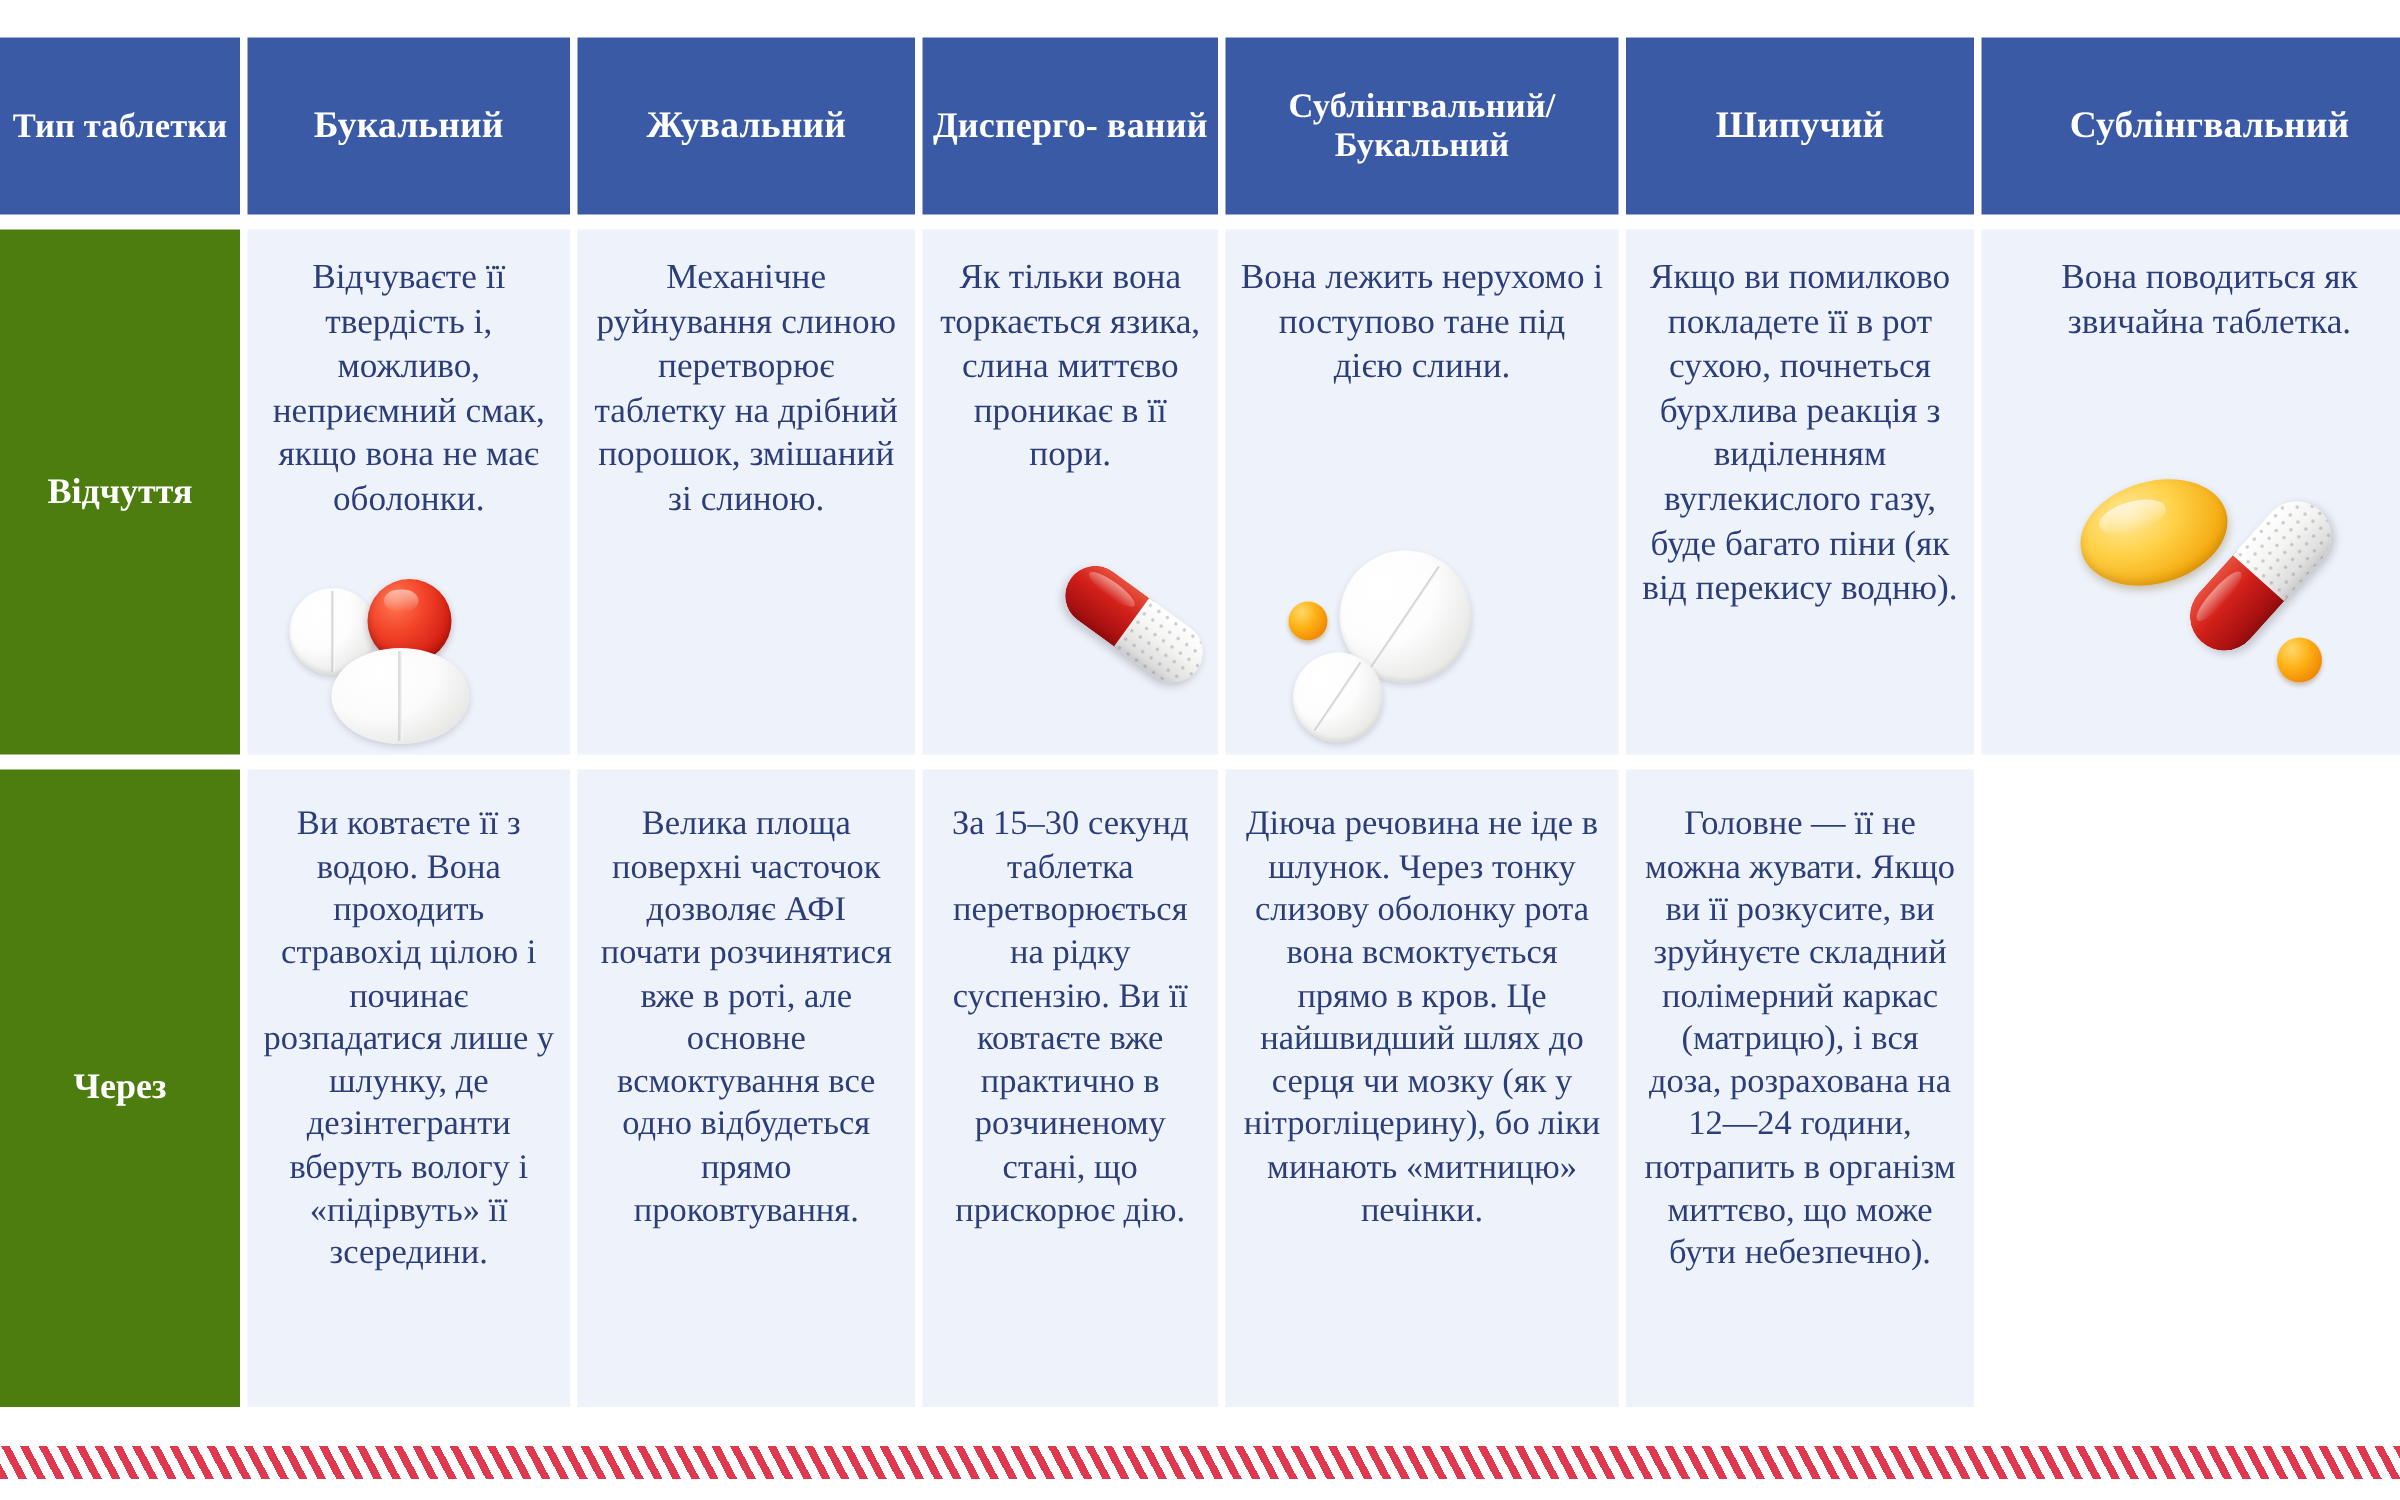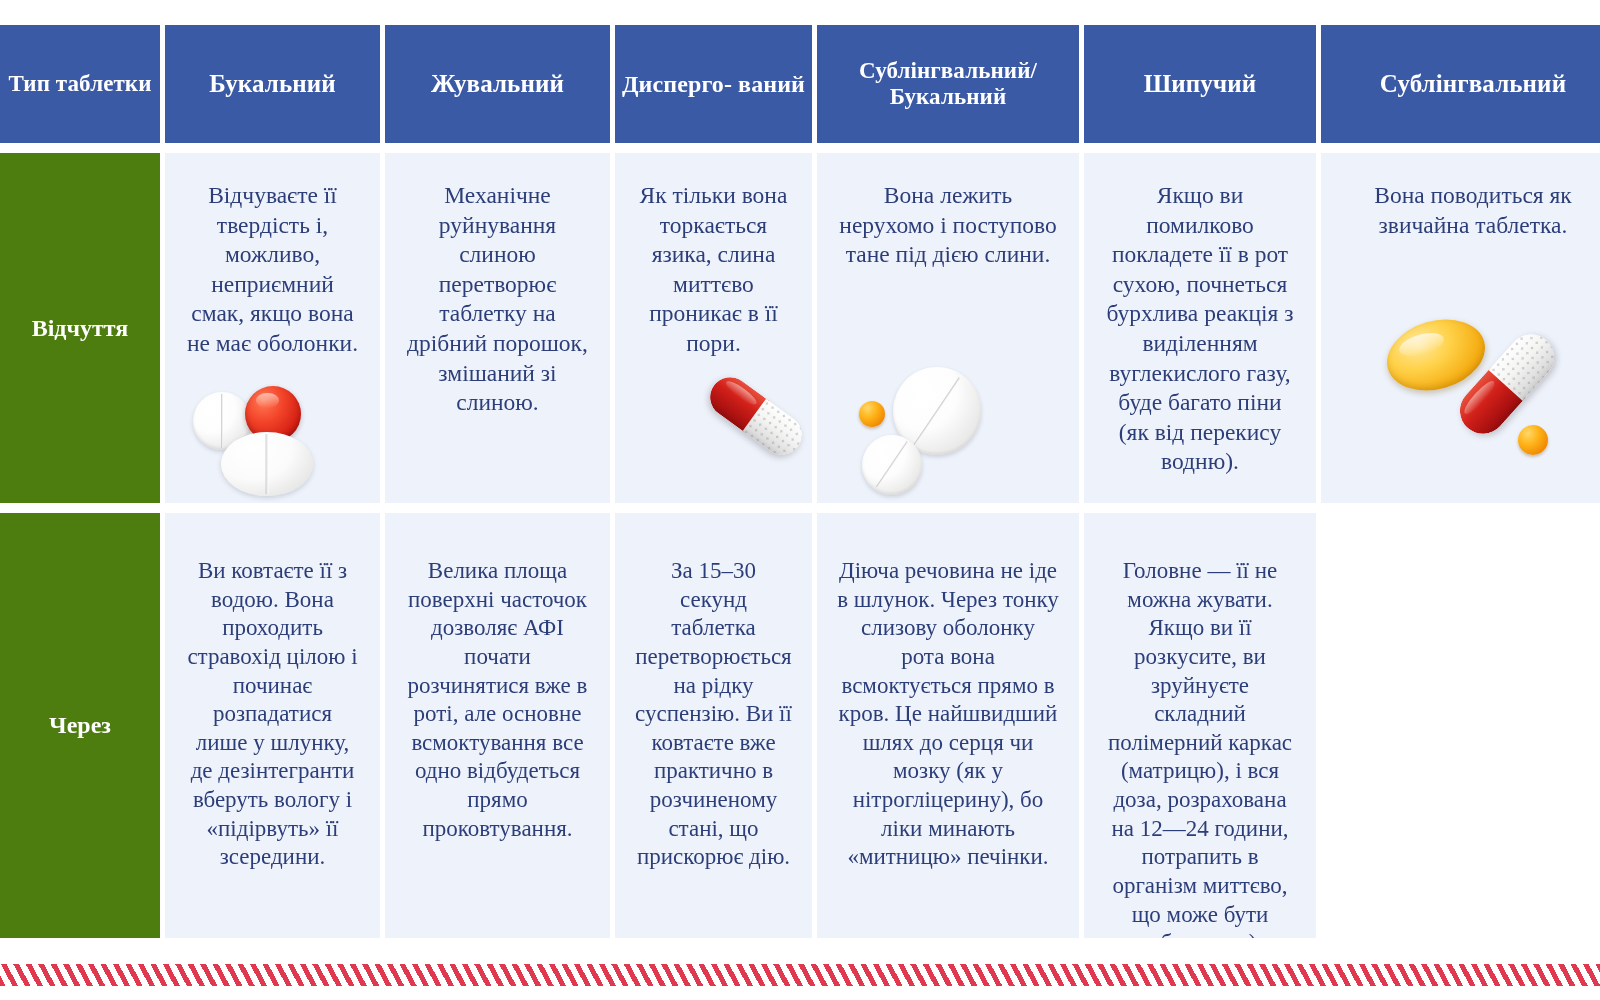--- a/index.html
+++ b/index.html
@@ -80,24 +80,24 @@
     line-height: 1.26;
     text-align: center;
     padding: 16px 8px 6px 8px;
     box-sizing: border-box;
     position: relative;
     overflow: hidden;
   }
   .cell.r2 {
     font-size: 23px;
     line-height: 1.245;
-    padding-top: 32px;
+    padding-top: 20px;
   }
   .cell p {
-    margin: 12px;
+    margin: 2px;
   }
 
   
   .hatch {
     position: absolute;
     left: 0;
     bottom: 14px;
     width: 1600px;
     height: 22px;
     background-image: repeating-linear-gradient(

